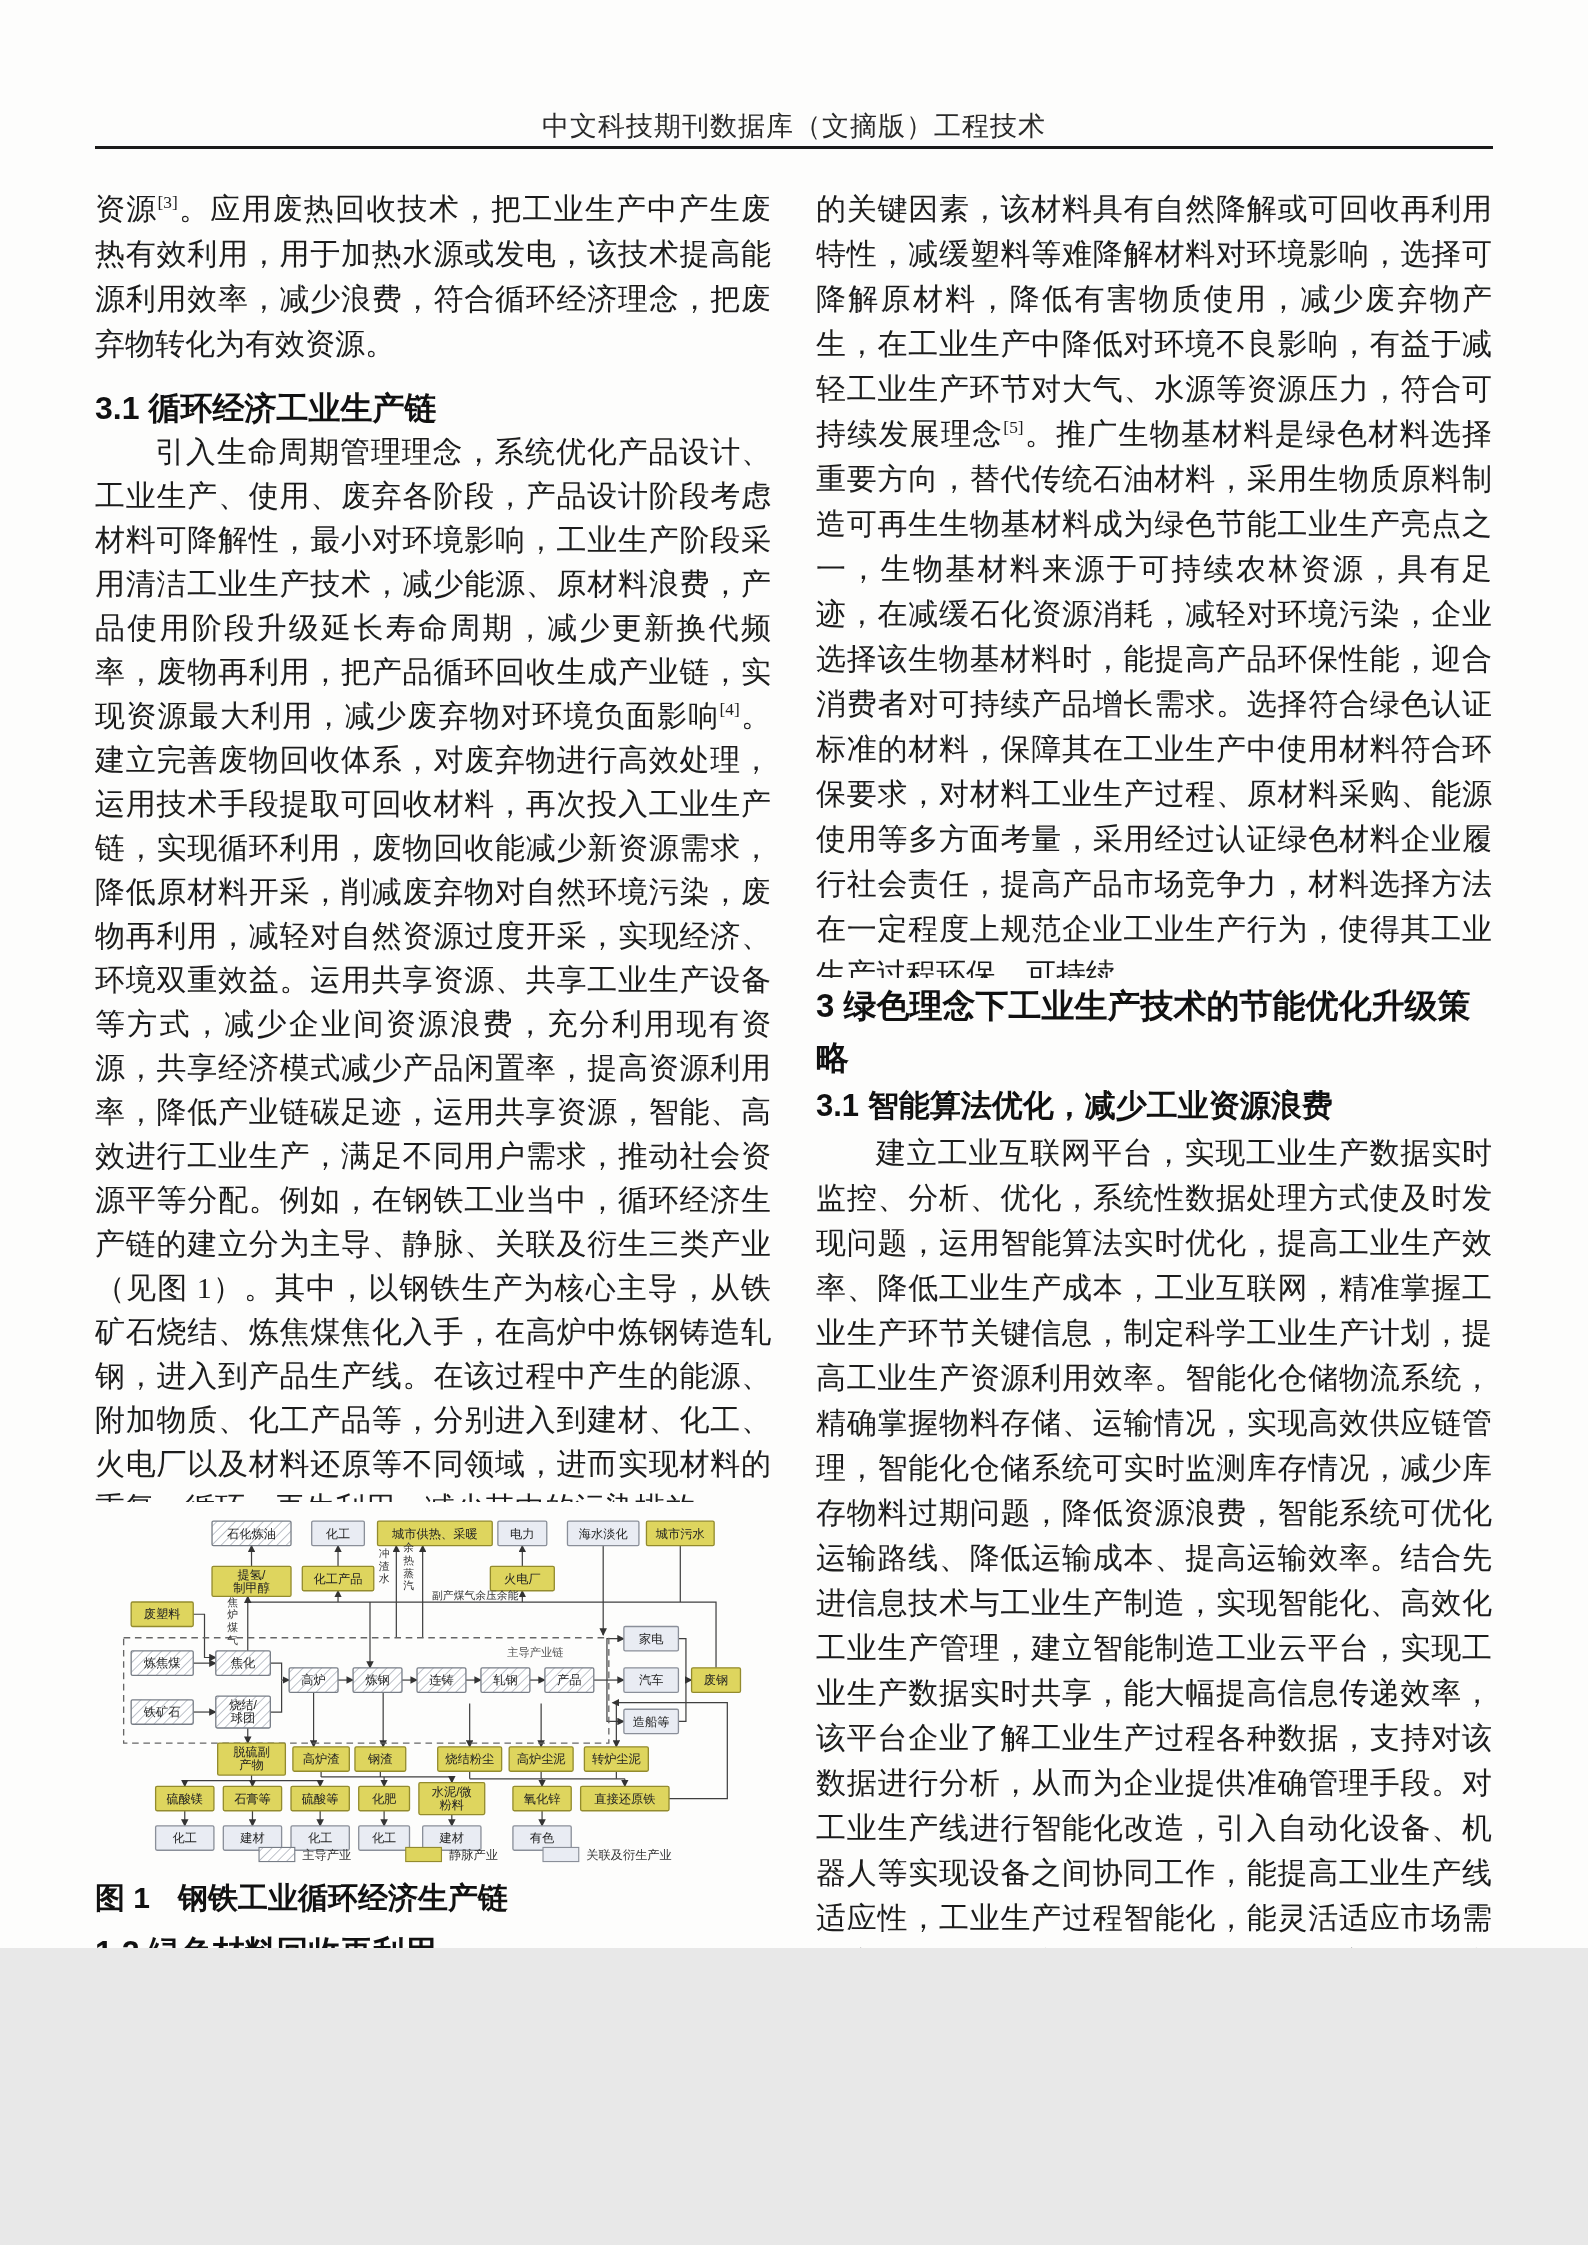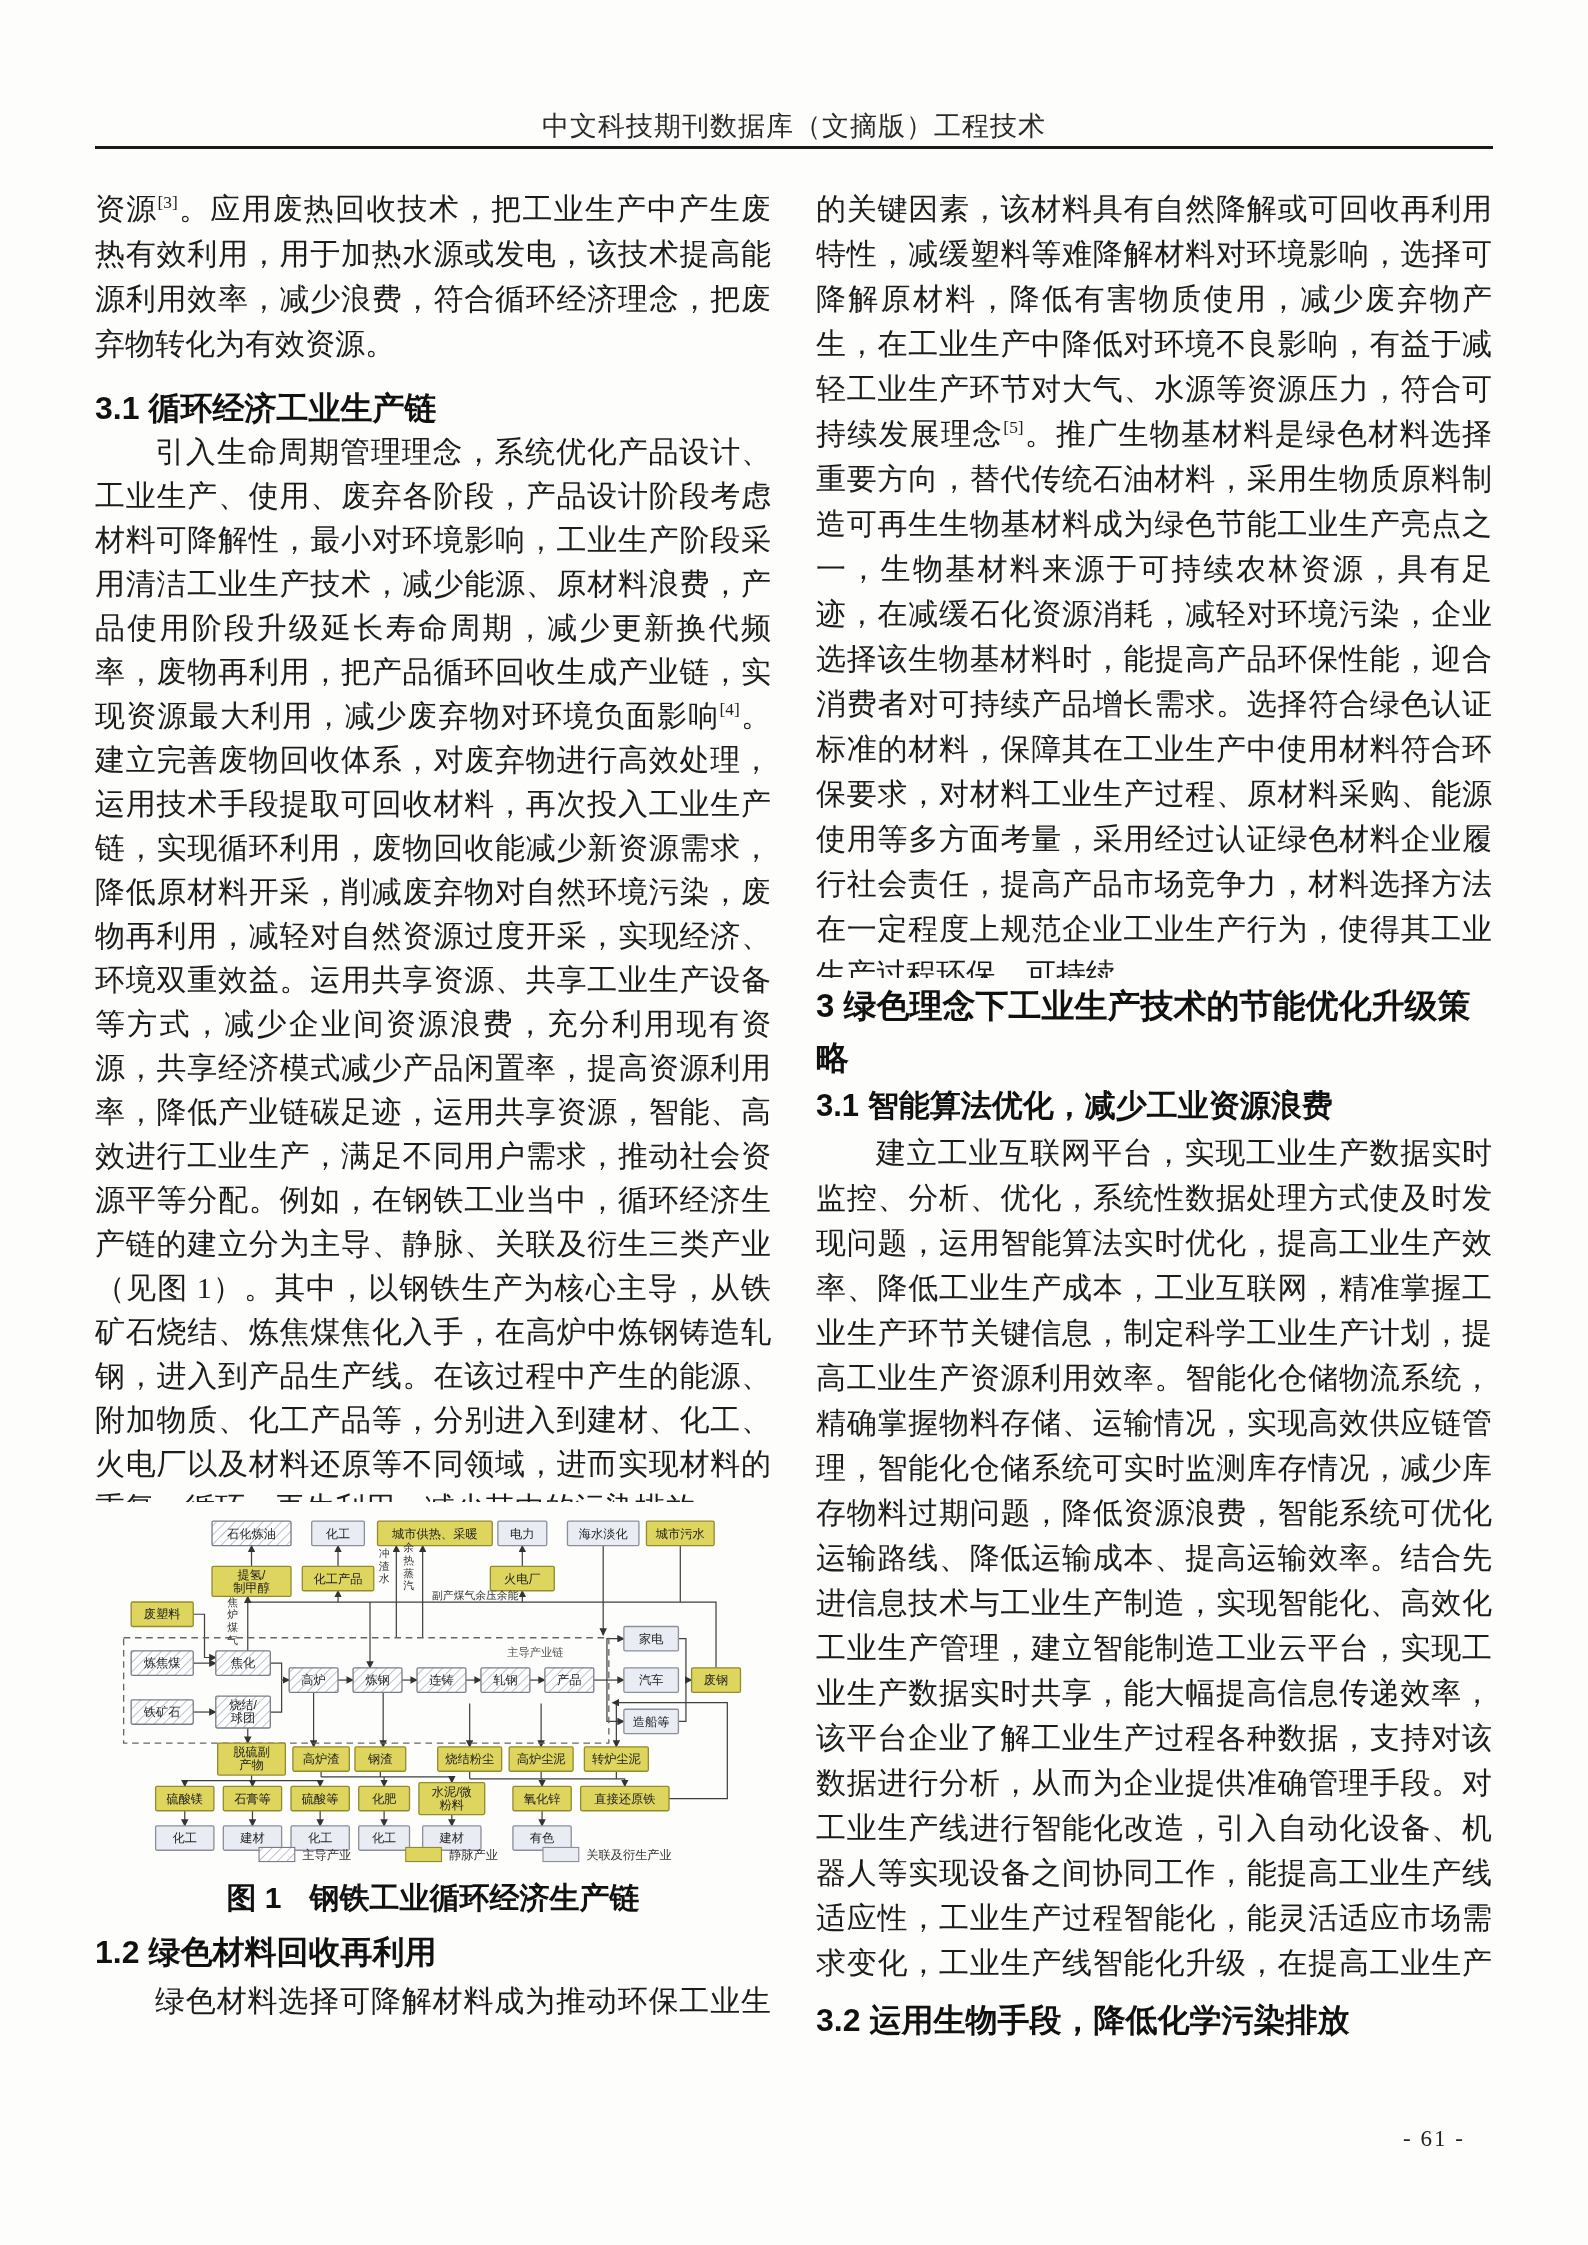--- a/index.html
+++ b/index.html
@@ -1,30 +1,30 @@
 <!DOCTYPE html>
 <html><head>
 <meta charset="utf-8">
 <style>
   html,body{margin:0;padding:0;background:#e8e8e8;}
-  .page{position:relative;width:1588px;height:2245px;background:#fdfdfc;margin:0 auto;
+  .page{position:relative;width:1588px;height:1948px;background:#fdfdfc;margin:0 auto;
         font-family:"Liberation Serif","DejaVu Serif",serif;color:#1c1c1c;overflow:hidden;}
   .journal-header{position:absolute;left:0;top:110;width:1588px;text-align:center;
         font-size:27px;letter-spacing:1px;color:#2a2a2a;top:108px;}
   .header-rule{position:absolute;left:95px;top:146px;width:1398px;height:3px;background:#1b1b1b;}
   .block{position:absolute;overflow:hidden;}
   .body-text{font-size:30px;line-height:45px;text-align:justify;text-justify:inter-ideograph;
         word-break:break-all;}
   .body-text sup{font-size:0.58em;line-height:0;vertical-align:super;}
   .indent{text-indent:60px;}
   .hd{font-family:"Liberation Sans","DejaVu Sans",sans-serif;font-weight:700;color:#111;}
   .hd2{font-size:32px;line-height:40px;}
   .hd1{font-size:33px;line-height:52px;}
   .caption{font-family:"Liberation Sans","DejaVu Sans",sans-serif;font-weight:700;
-        font-size:30px;text-align:center;color:#111;}
+        font-size:30px;color:#111;}
   .caption .cap-label{margin-right:28px;}
   .page-number{font-size:23px;letter-spacing:2px;color:#222;text-align:center;}
   svg text{font-family:"Liberation Sans","DejaVu Sans",sans-serif;}
 </style>
 </head>
 <body>
 
 <div class="page">
 
   <div class="journal-header">中文科技期刊数据库（文摘版）工程技术</div>

